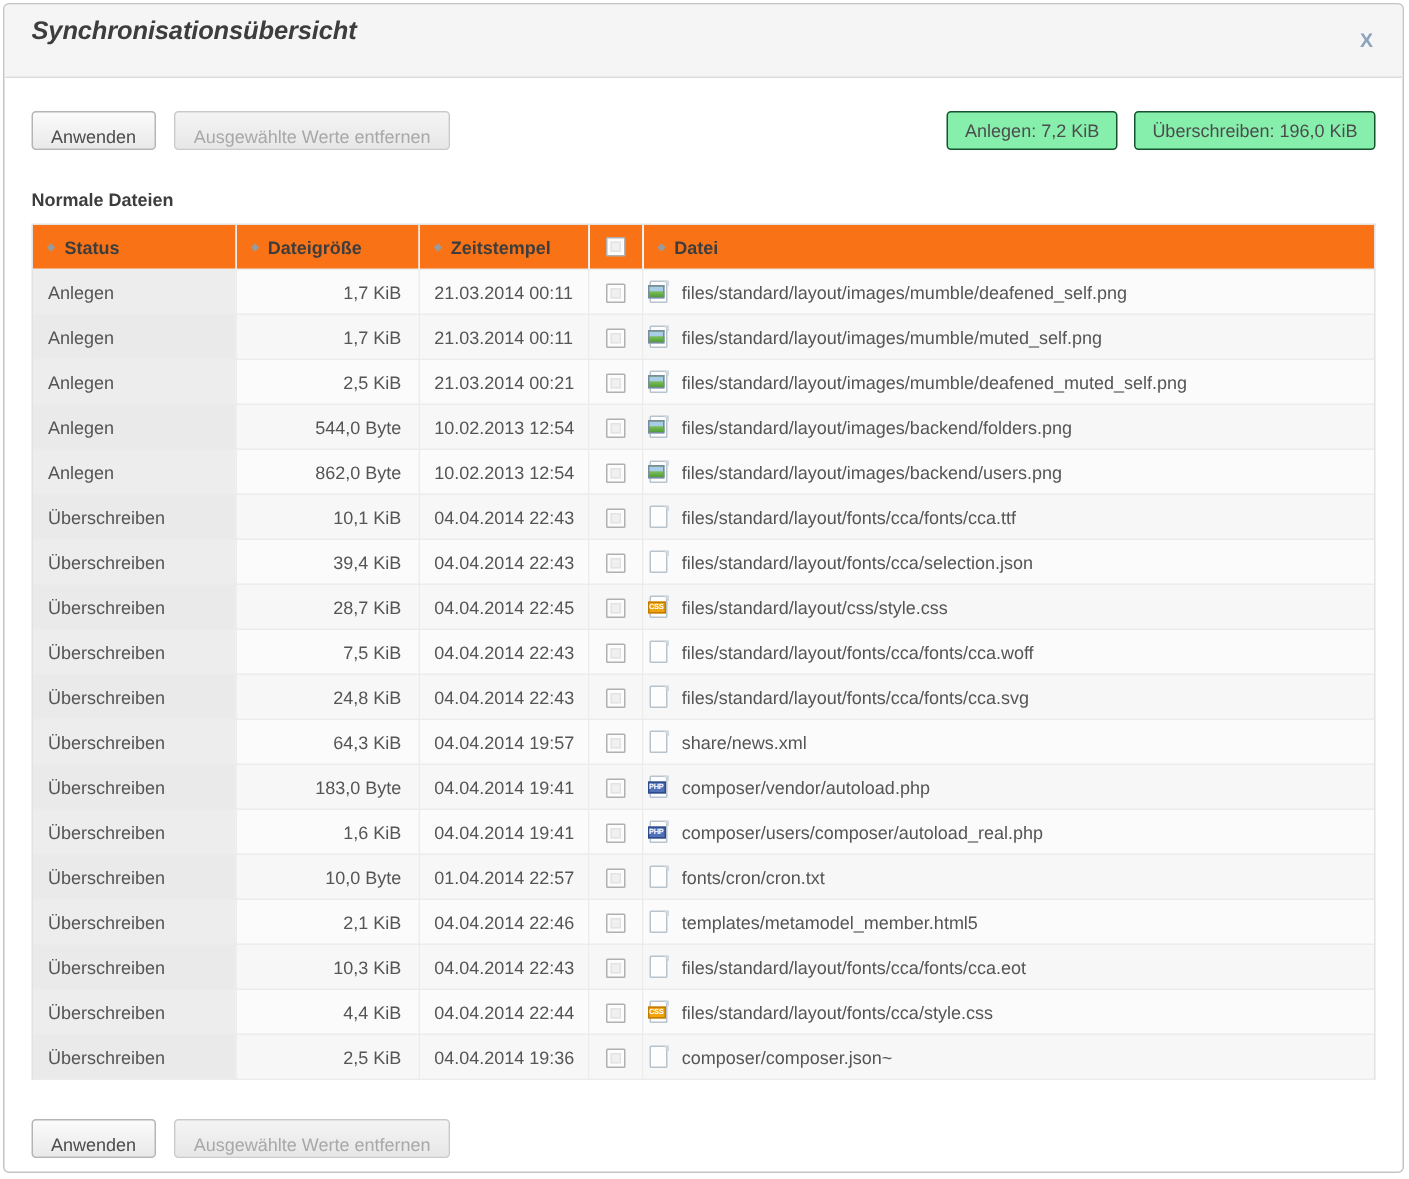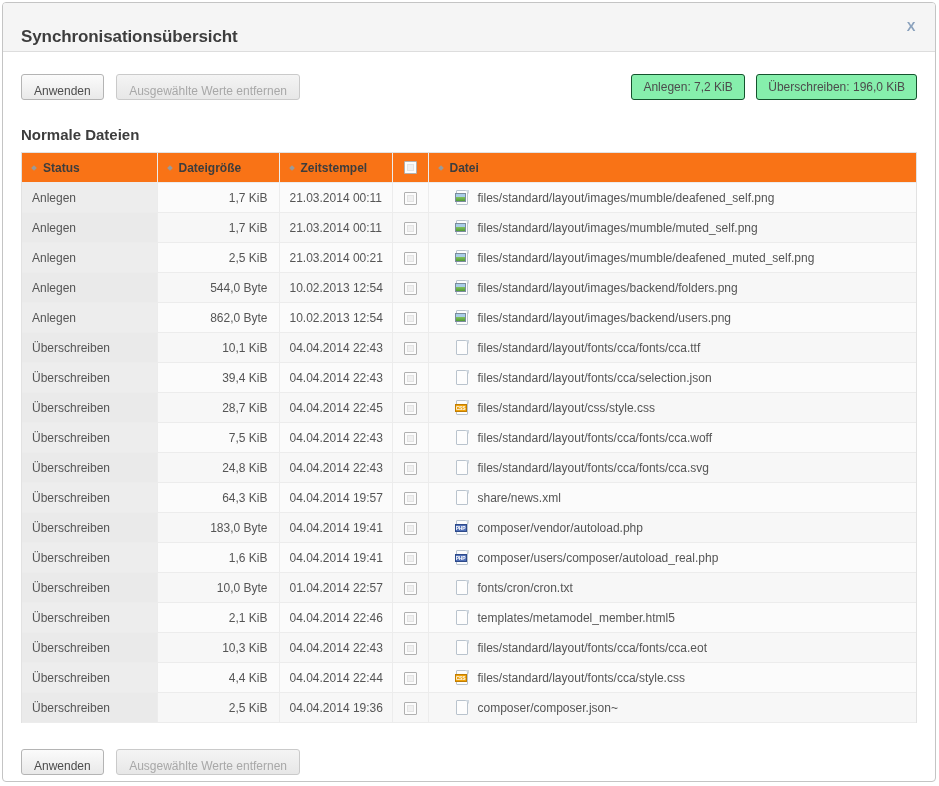--- a/index.html
+++ b/index.html
@@ -34,25 +34,26 @@
   .titlebar {
     position: relative;
     height: 49px;
     box-sizing: border-box;
     background: #f5f5f5;
     border-bottom: 1px solid #dddddd;
   }
   .titlebar-title {
     position: absolute;
     left: 18px;
-    top: 24px;
+    top: 8px;
     font-size: 17px;
     font-weight: bold;
     color: #3d3d3d;
     letter-spacing: -0.1px;
+    font-style: italic;
   }
   .titlebar-close {
     position: absolute;
     right: 16px;
     top: 16px;
     width: 16px;
     height: 16px;
     line-height: 16px;
     text-align: center;
     font-size: 13px;
@@ -118,21 +119,21 @@
     border: 1px solid #14532d;
     border-radius: 3px;
     vertical-align: top;
     white-space: nowrap;
   }
   .btn-stat + .btn-stat { margin-left: 7px; }
 
   
   .section-title {
     margin: 22px 18px 9px 18px;
-    font-size: 15px;
+    font-size: 12px;
     font-weight: bold;
     color: #3d3d3d;
   }
 
   
   .table-wrap {
     margin: 0 18px;
     border: 1px solid #e2e2e2;
     border-bottom: none;
   }
@@ -197,21 +198,21 @@
   }
   tbody td.c-time {
     text-align: left;
     padding-left: 10px;
     color: #555555;
   }
   tbody td.c-check {
     text-align: center;
   }
   tbody td.c-file {
-    padding-left: 26px;
+    padding-left: 3px;
     color: #555555;
     margin-top: 48px;
   }
   tbody tr { background: #fbfbfb; }
   tbody tr.alt { background: #f7f7f7; }
   tbody tr.alt td.c-status { background: #eaeaea; }
 
   
   .cbox {
     display: inline-block;

